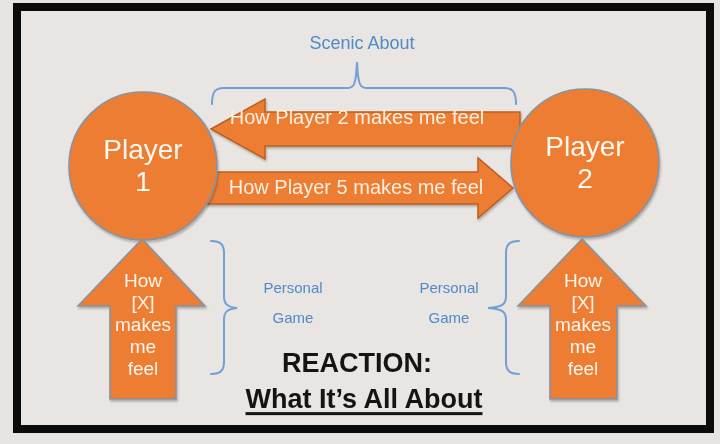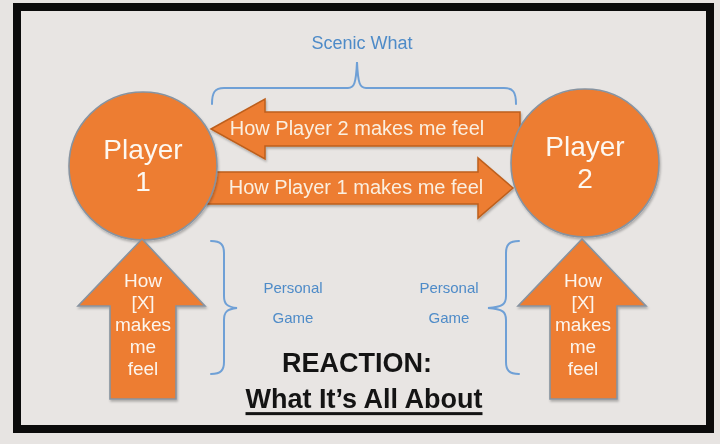--- a/index.html
+++ b/index.html
@@ -48,25 +48,25 @@
     <circle cx="585" cy="163" r="74" fill="#ED7D31" stroke="#8793A0" stroke-width="1.6" filter="url(#ds)"></circle>
 
     <path d="M142,239 L78,306 L110,306 L110,399 L176,399 L176,306 L205,306 Z" fill="#ED7D31" stroke="#8793A0" stroke-width="1.6" filter="url(#ds)"></path>
     <path d="M582,239 L518,306 L550,306 L550,399 L617,399 L617,306 L646,306 Z" fill="#ED7D31" stroke="#8793A0" stroke-width="1.6" filter="url(#ds)"></path>
 
     <path d="M212,104 C212,92 215,88 224,88 L348,88 C354,88 356,84 357,62 C358,84 360,88 366,88 L504,88 C513,88 516,92 516,104" fill="none" stroke="#6FA0D6" stroke-width="2" stroke-linecap="round"></path>
     <path d="M211,241 C221,241 224,245 224,253 L224,296 C224,304 227,307 237,308 C227,309 224,312 224,320 L224,362 C224,370 221,374 211,374" fill="none" stroke="#6FA0D6" stroke-width="2" stroke-linecap="round"></path>
     <path d="M519,241 C509,241 506,245 506,253 L506,296 C506,304 503,307 488,308 C503,309 506,312 506,320 L506,362 C506,370 509,374 519,374" fill="none" stroke="#6FA0D6" stroke-width="2" stroke-linecap="round"></path>
   </svg>
 
-  <div class="txt blue-label" style="left:362px;top:43px;">Scenic What</div>
+  <div class="txt blue-label" style="left:362px;top:43px;">Scenic About</div>
 
-  <div class="txt arrow-label" style="left:357px;top:128px;text-align:right;">How Player 2 makes me feel</div>
+  <div class="txt arrow-label" style="left:357px;top:117px;text-align:right;">How Player 2 makes me feel</div>
 
-  <div class="txt arrow-label" style="left:356px;top:187px;">How Player 1 makes me feel</div>
+  <div class="txt arrow-label" style="left:356px;top:187px;">How Player 5 makes me feel</div>
 
   <div class="txt player-label" style="left:143px;top:166px;">Player
 1</div>
 
   <div class="txt player-label" style="left:585px;top:163px;">Player
 2</div>
 
   <div class="txt up-arrow-label" style="left:143px;top:325px;">How
 [X]
 makes

